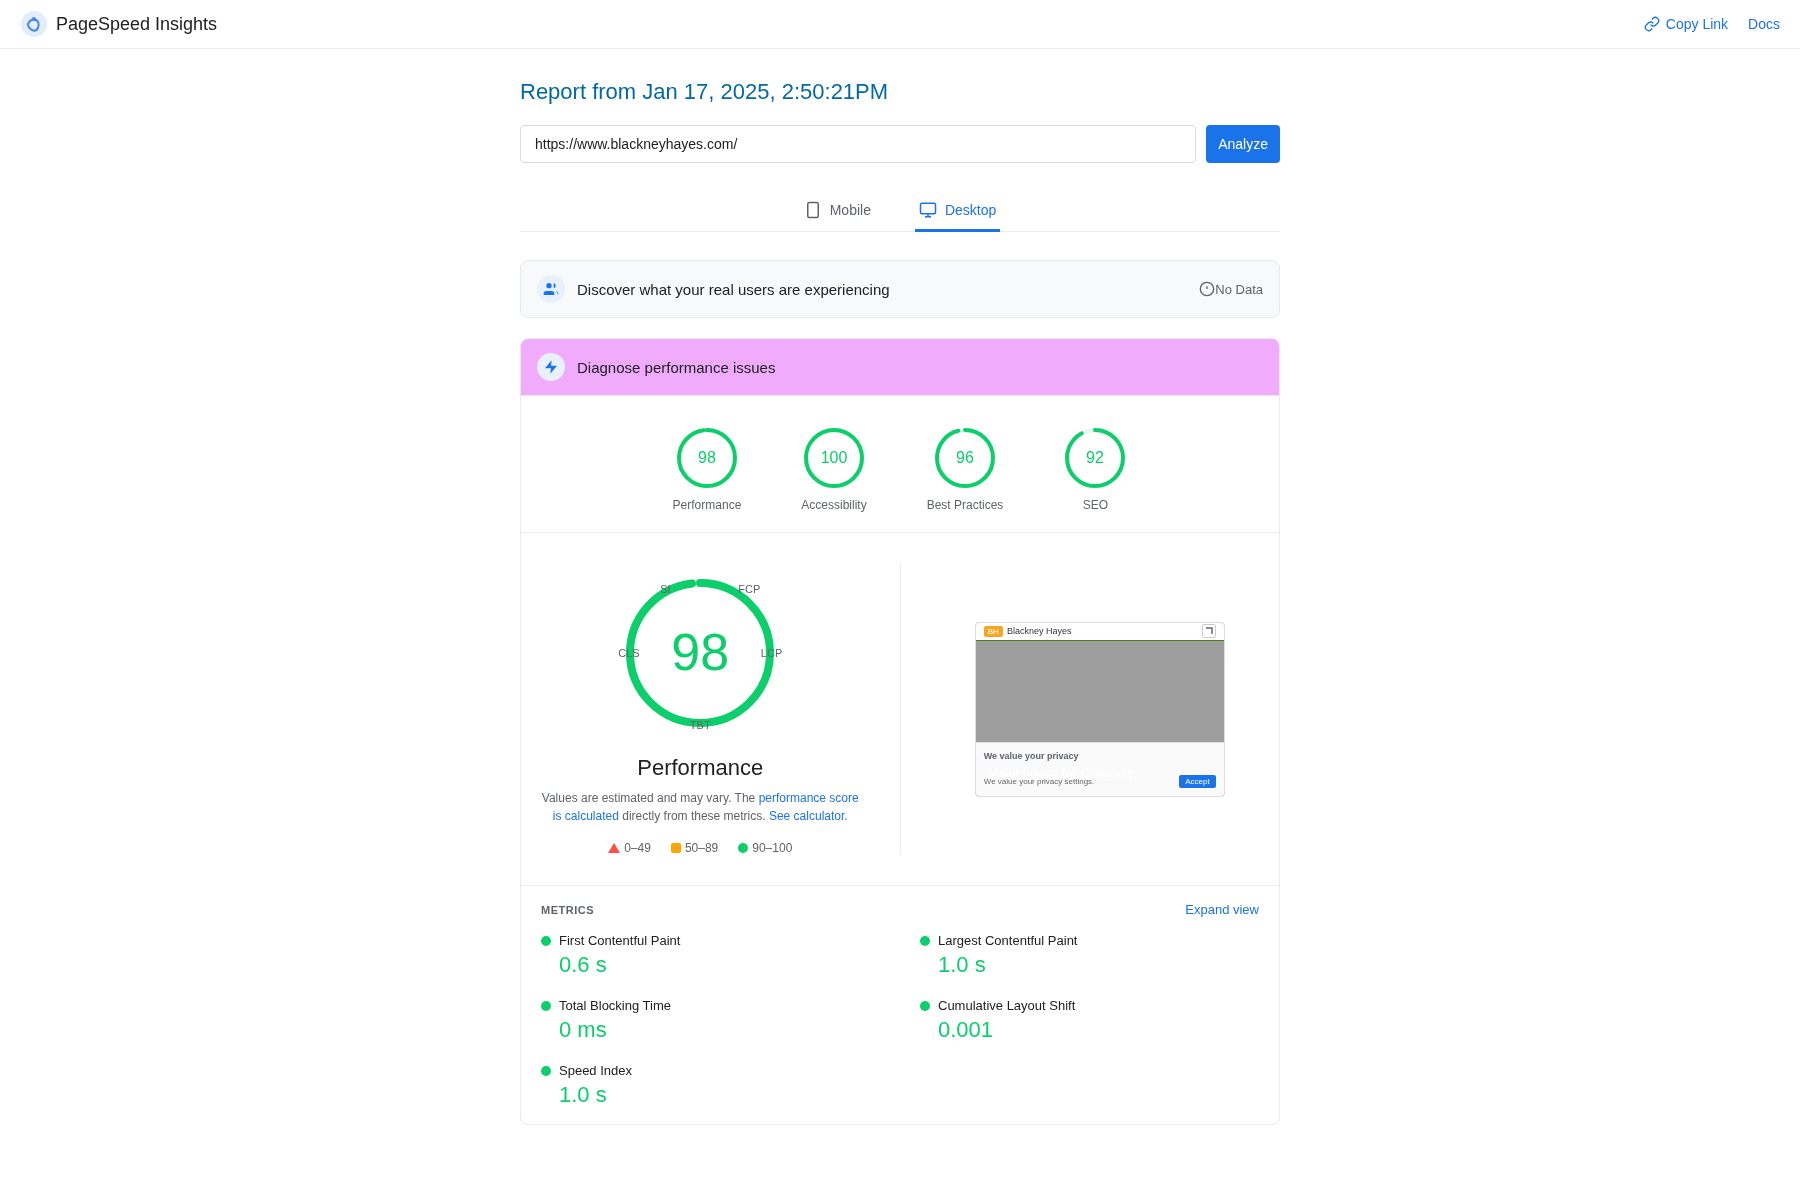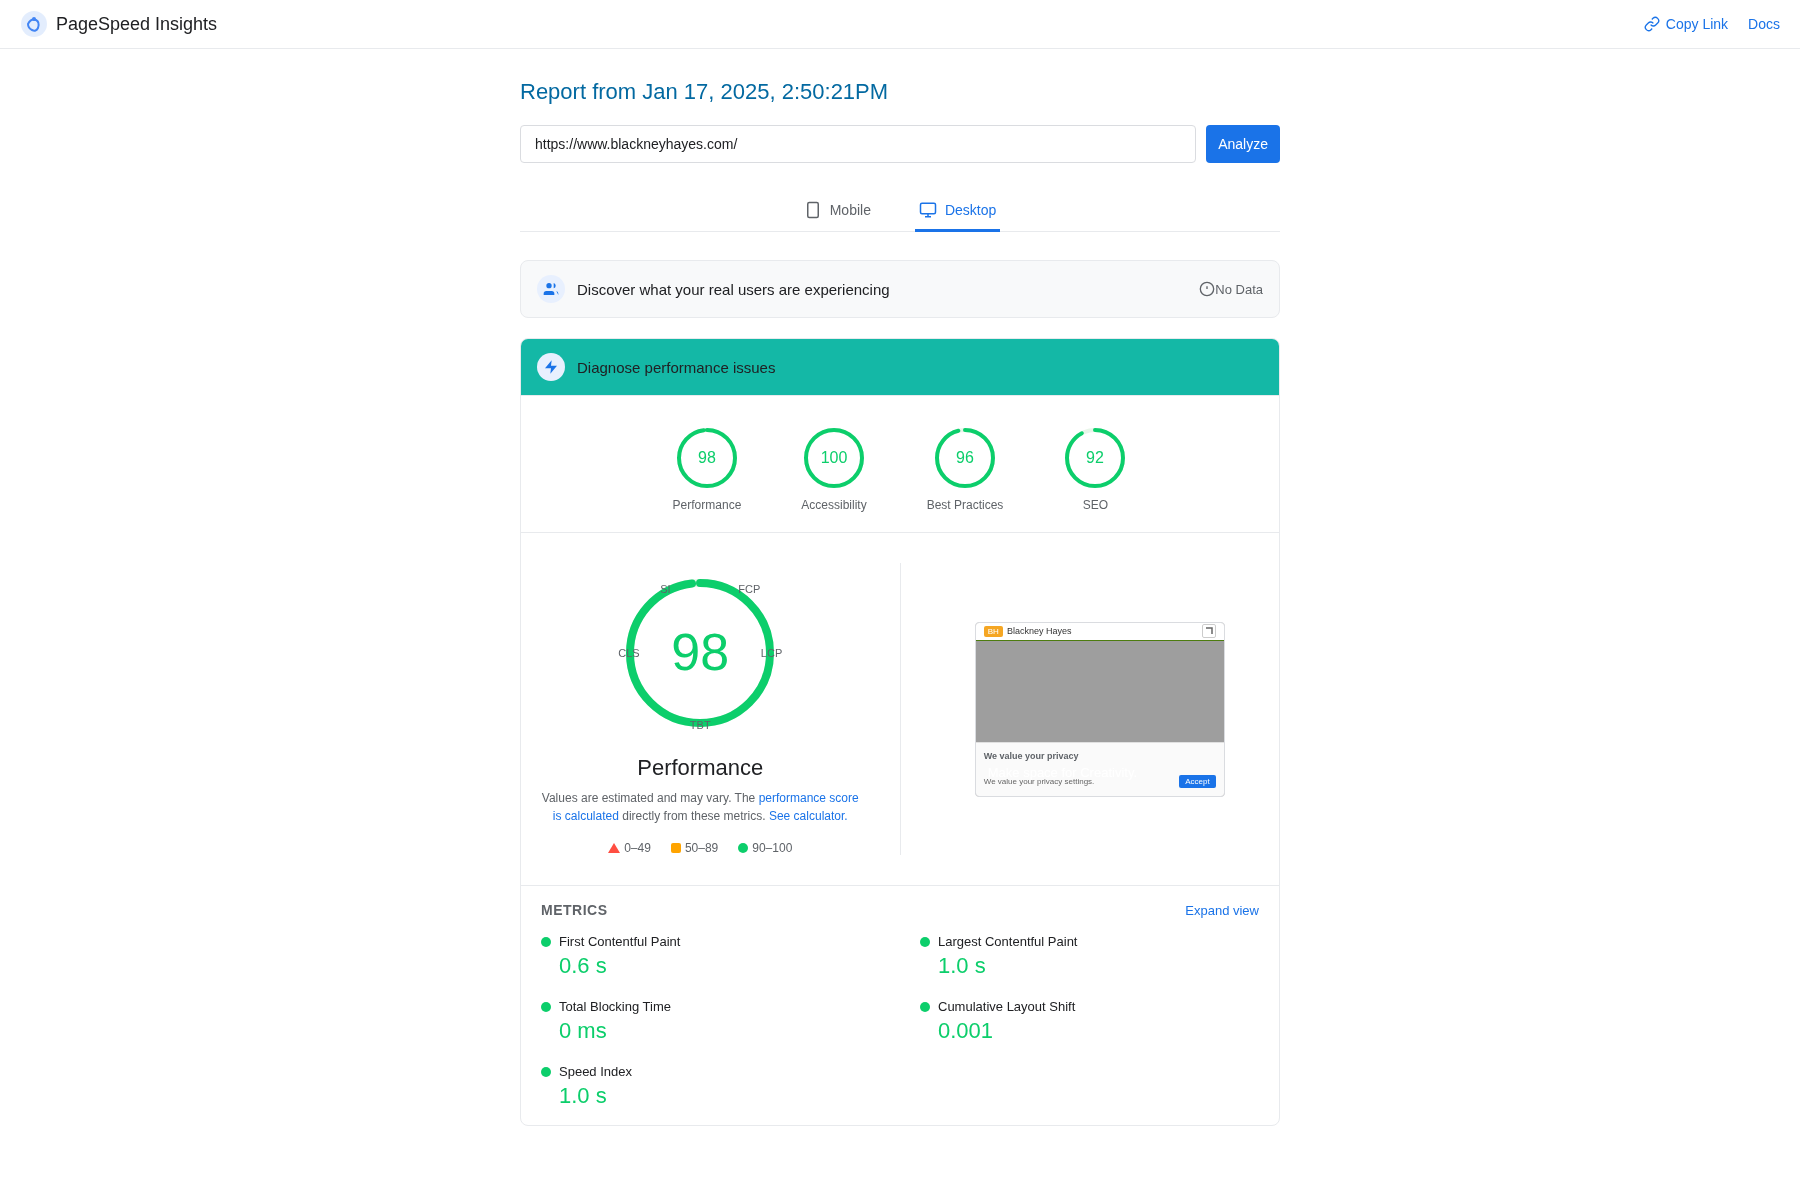--- a/index.html
+++ b/index.html
@@ -160,21 +160,21 @@
       border: 1px solid #e8eaed;
       border-radius: 8px;
       overflow: hidden;
     }
     .diagnose-header {
       display: flex;
       align-items: center;
       gap: 12px;
       padding: 14px 16px;
       border-bottom: 1px solid #e8eaed;
-      background: #14b8a6;
+      background: #f0abfc;
     }
     .diagnose-icon {
       width: 28px;
       height: 28px;
       background: #e8f0fe;
       border-radius: 50%;
       display: flex;
       align-items: center;
       justify-content: center;
       color: #1a73e8;
@@ -410,21 +410,21 @@
     .metrics-section {
       padding: 16px 20px;
     }
     .metrics-header {
       display: flex;
       justify-content: space-between;
       align-items: center;
       margin-bottom: 16px;
     }
     .metrics-title {
-      font-size: 14px;
+      font-size: 11px;
       font-weight: 600;
       color: #5f6368;
       letter-spacing: 0.5px;
       text-transform: uppercase;
     }
     .expand-view {
       color: #1a73e8;
       font-size: 13px;
       cursor: pointer;
     }

